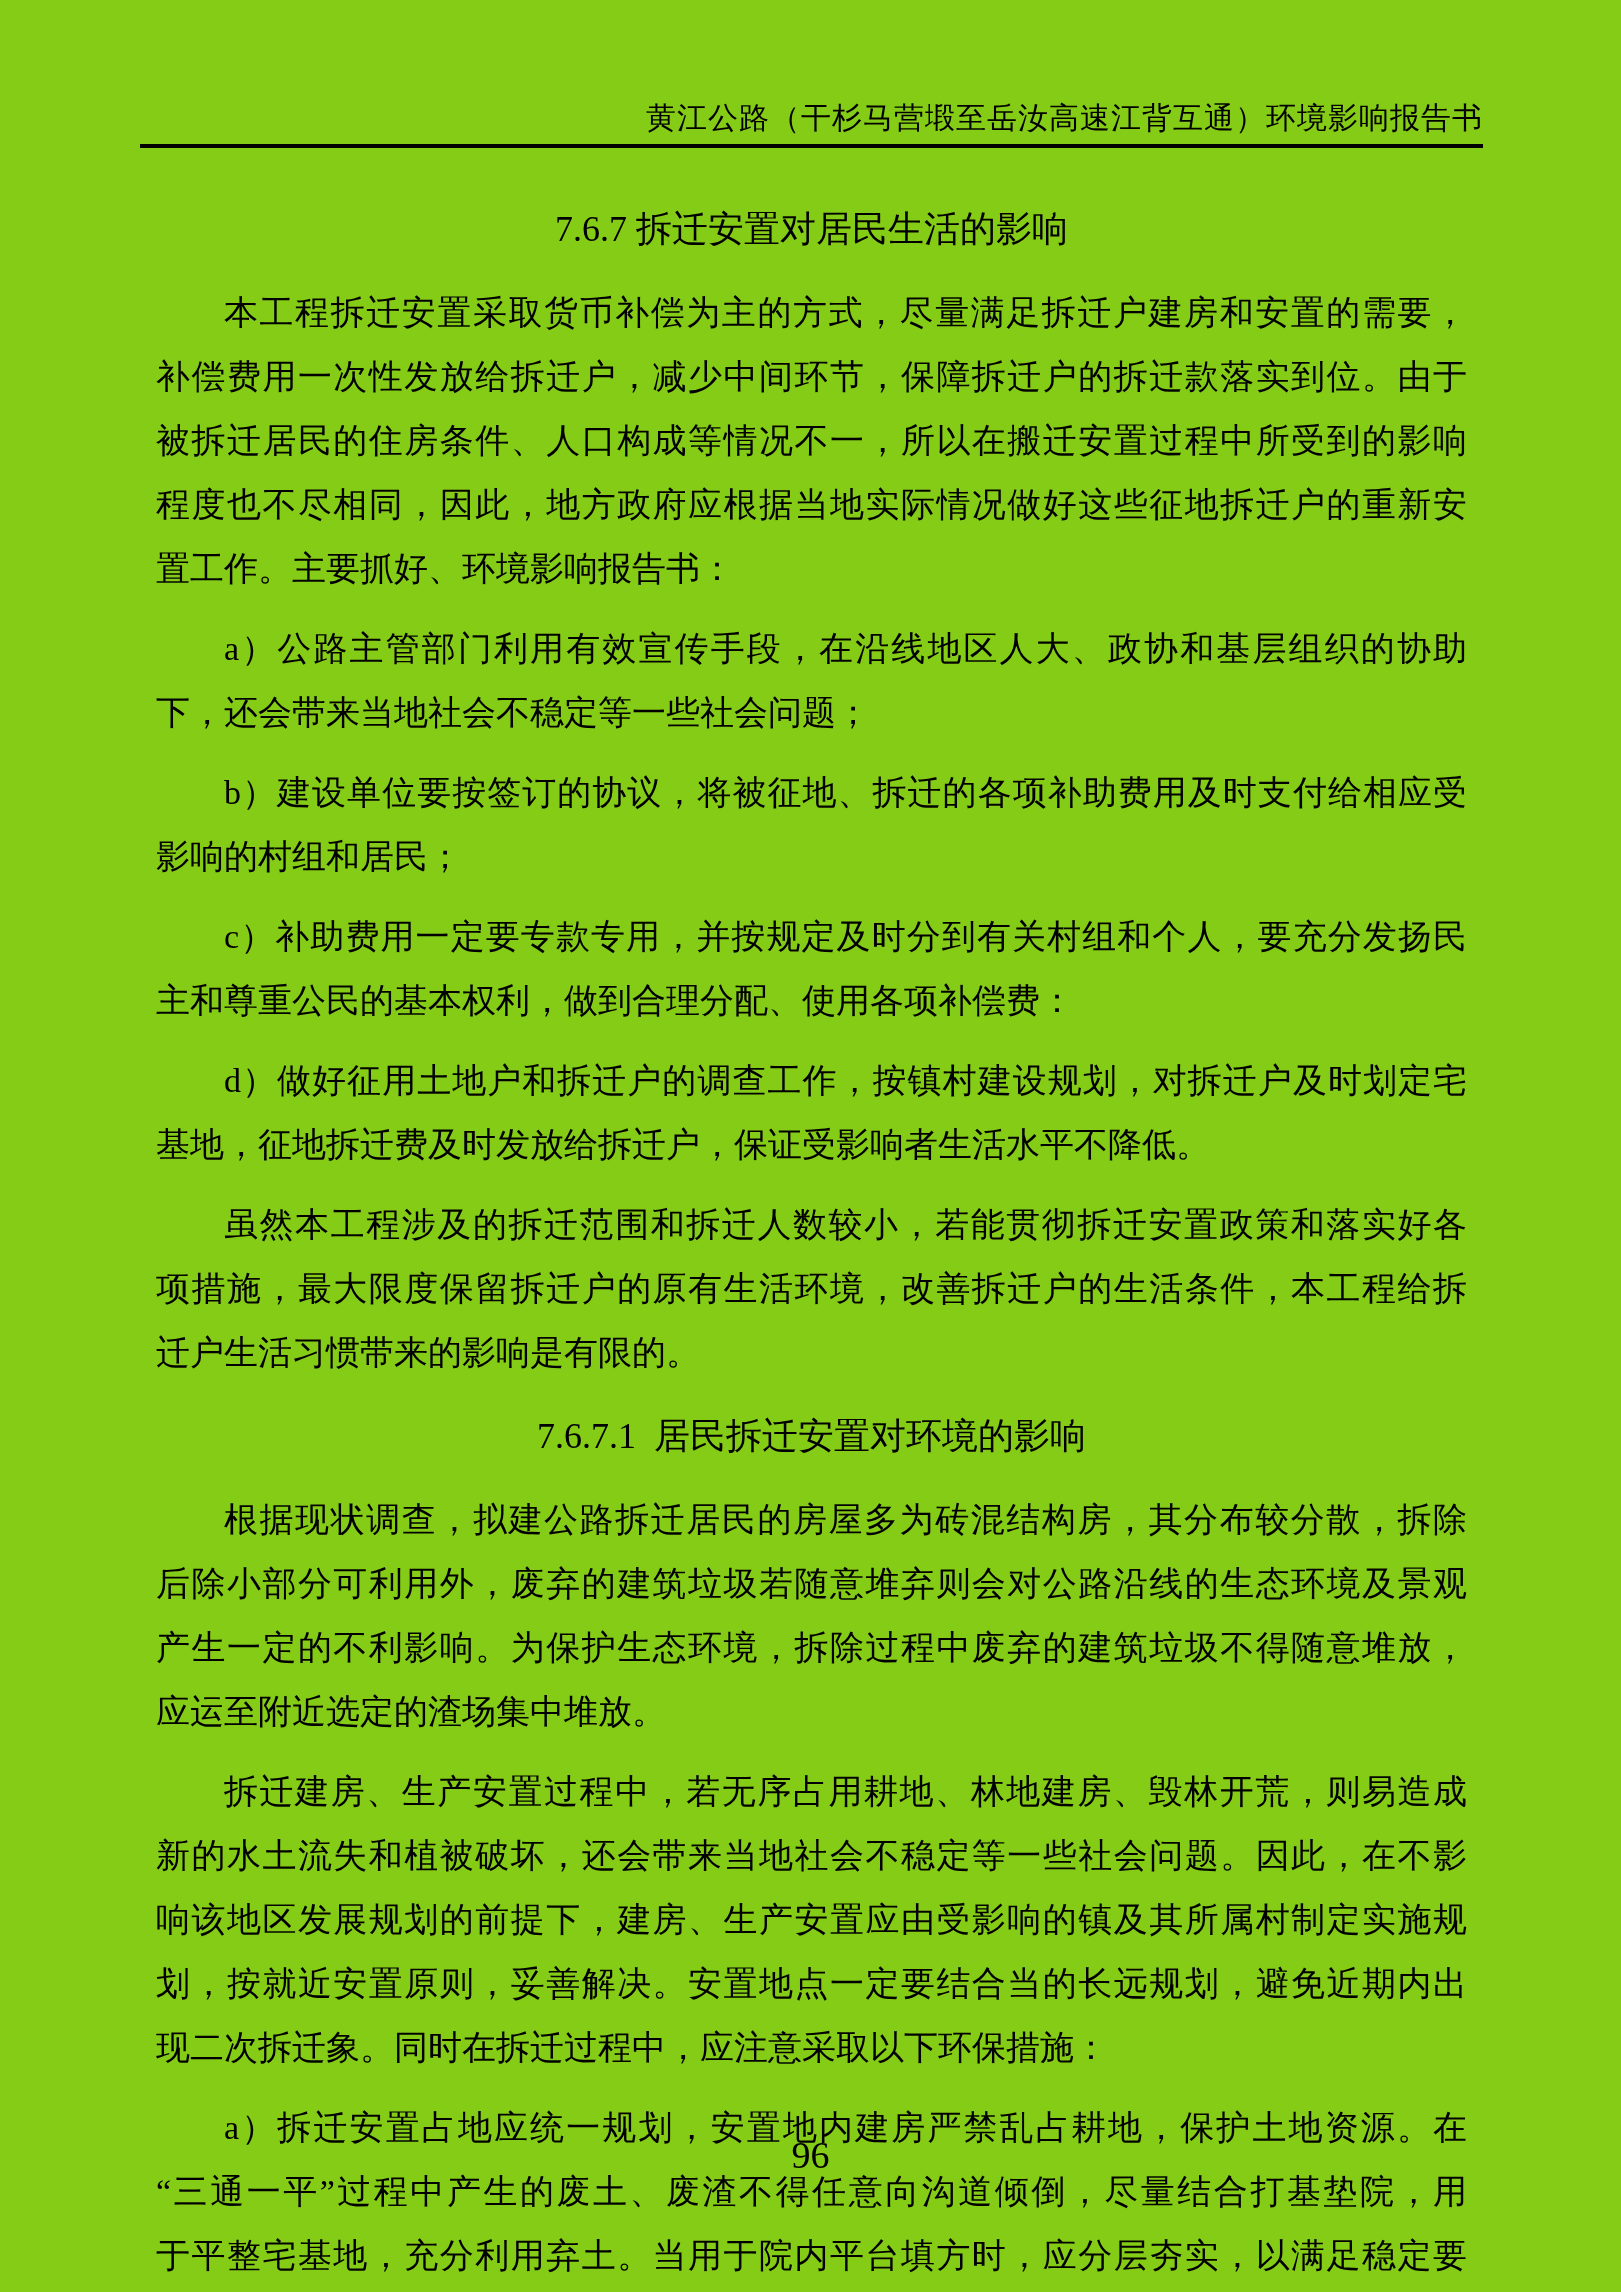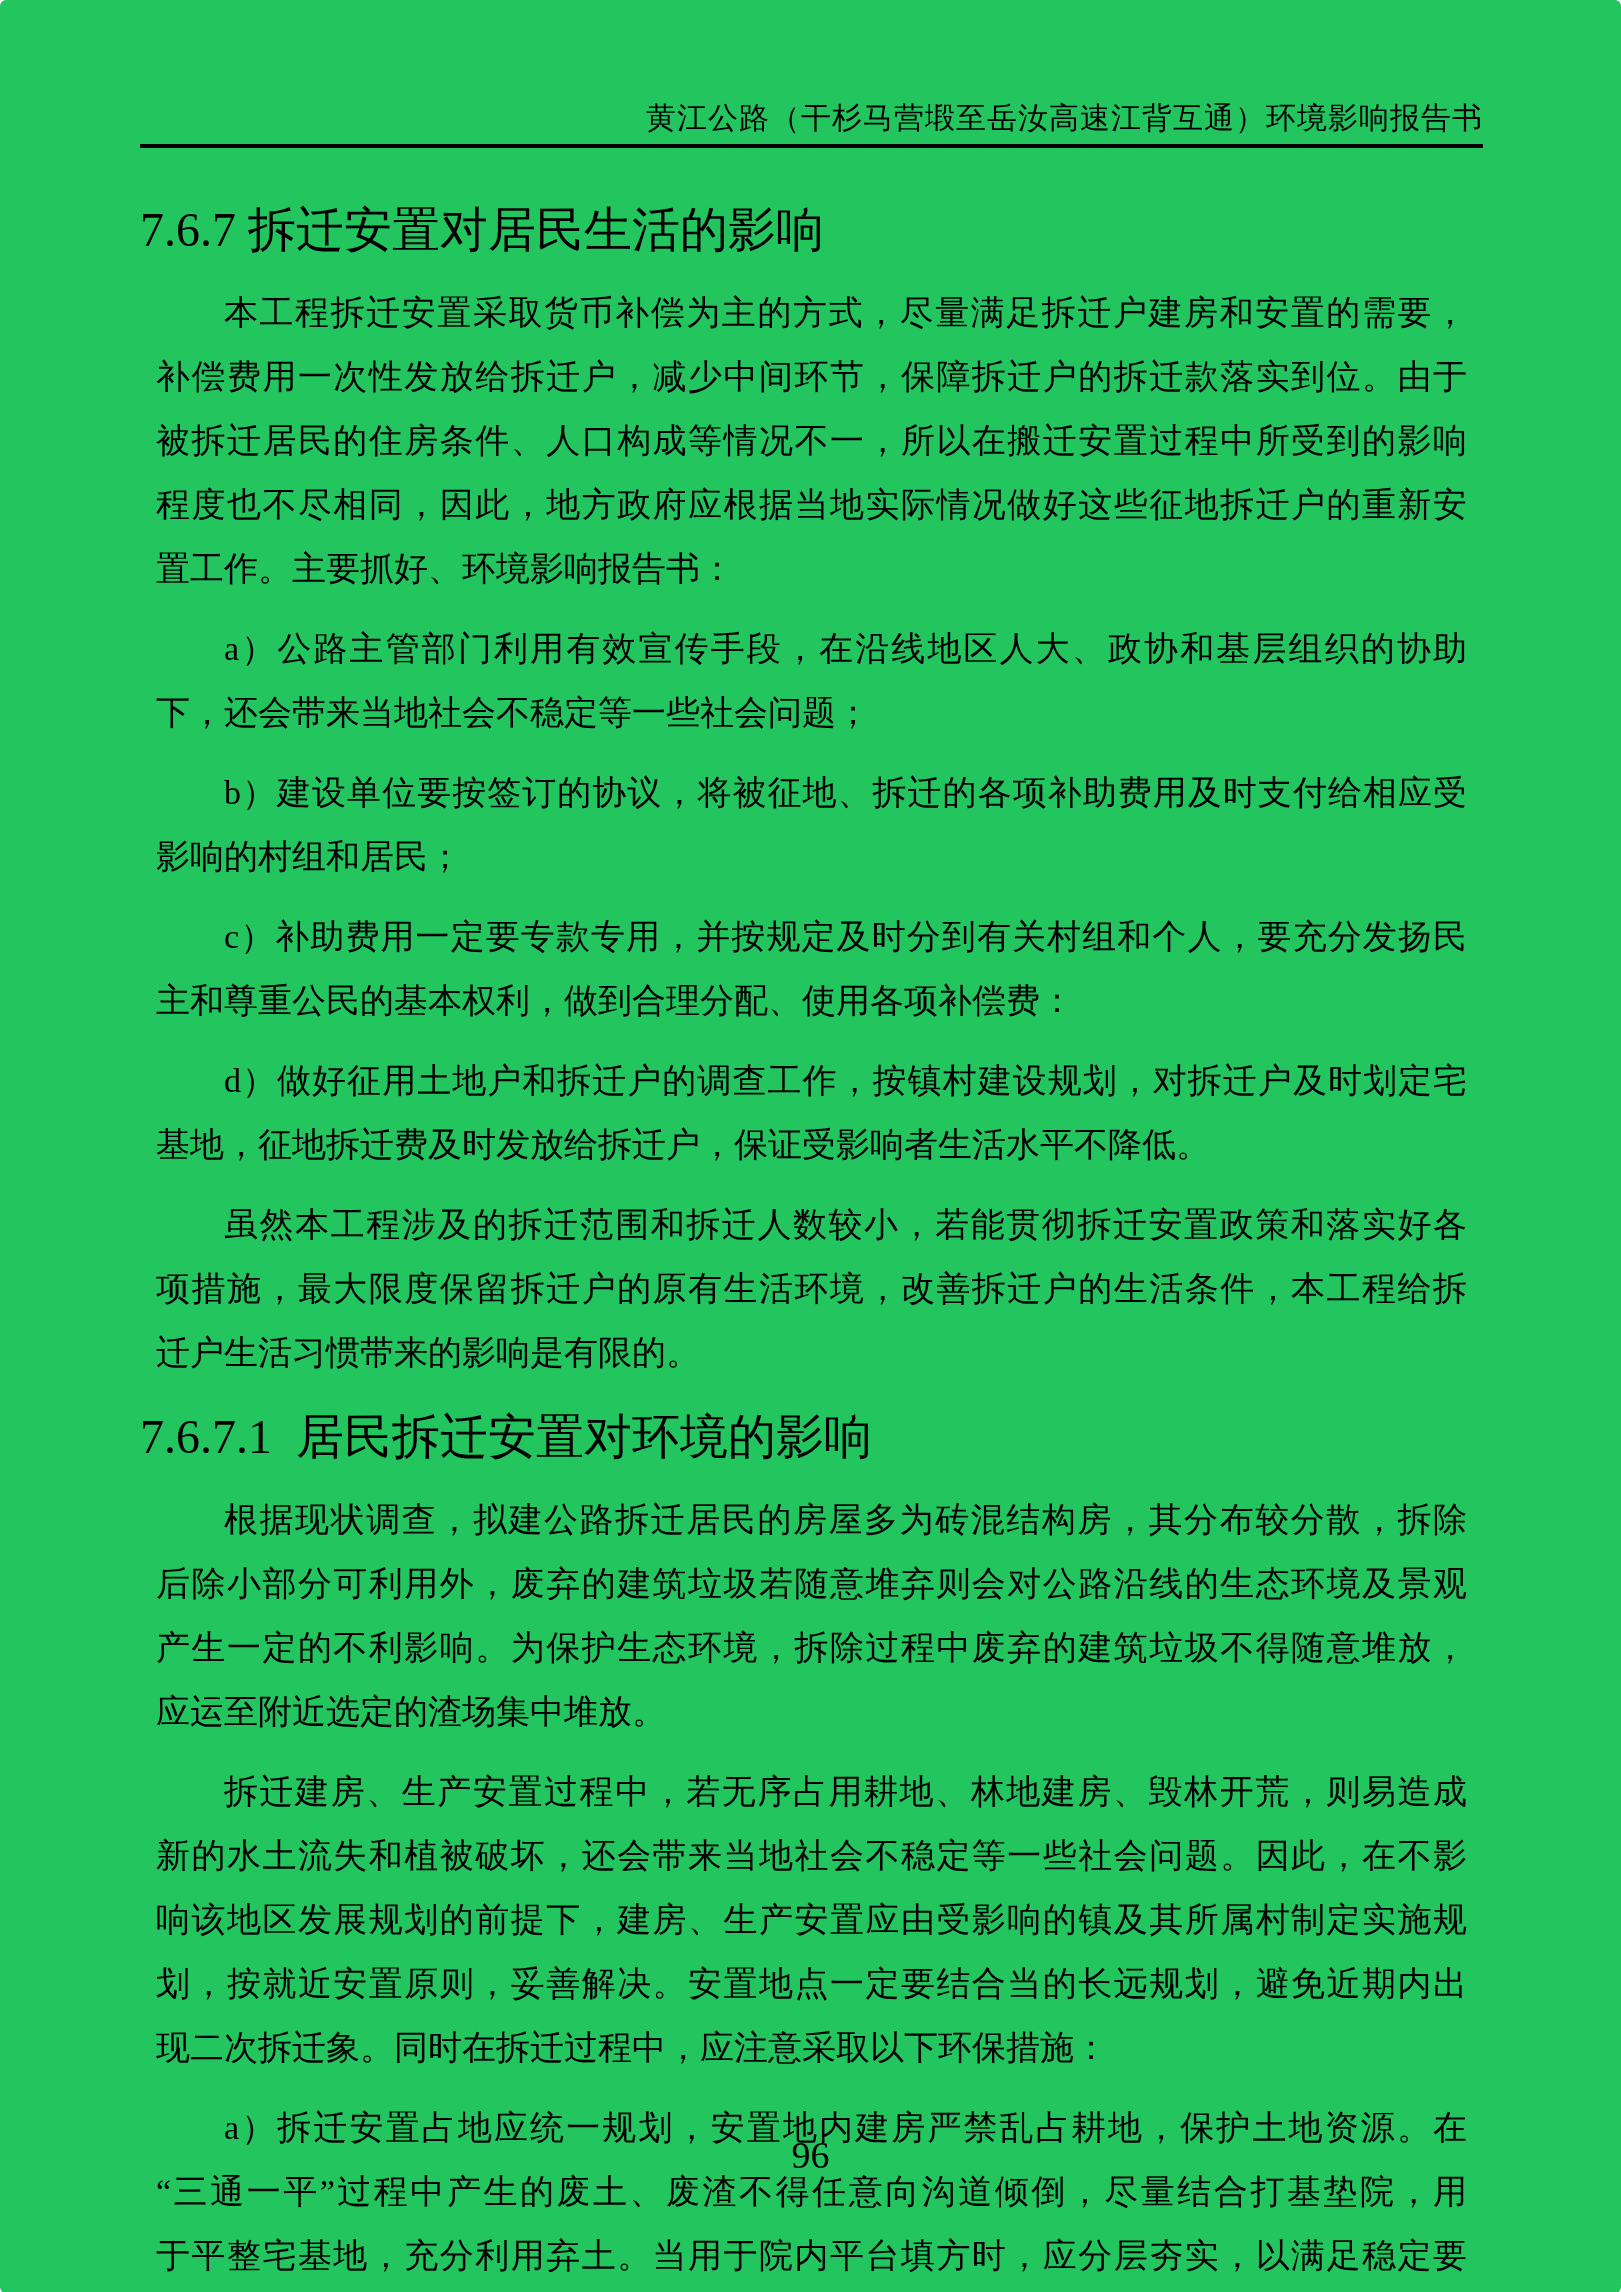--- a/index.html
+++ b/index.html
@@ -4,25 +4,24 @@
 <style>
   html, body {
     margin: 0;
     padding: 0;
     background: #ffffff;
   }
   .page {
     position: relative;
     width: 1621px;
     height: 2293px;
-    background: #22c55e;
+    background: #84cc16;
     color: #000000;
     font-family: "Liberation Serif", serif;
     overflow: hidden;
-    border-radius: 6px;
   }
   .header {
     position: absolute;
     left: 140px;
     width: 1343px;
     top: 96px;
   }
   .header-title {
     text-align: right;
     font-size: 30px;
@@ -33,25 +32,25 @@
     border-bottom: 4.9px solid #000000;
     margin-top: 4.9px;
   }
   .content {
     position: absolute;
     left: 140px;
     width: 1343px;
     top: 194px;
   }
   .sec-heading {
-    font-size: 48px;
+    font-size: 36px;
     line-height: 71px;
     height: 71px;
     white-space: pre;
-    text-align: left;
+    text-align: center;
   }
   .paragraph {
     margin: 16px;
   }
   .pline {
     font-size: 34px;
     line-height: 64px;
     height: 64px;
     text-align: justify;
     text-justify: inter-ideograph;

